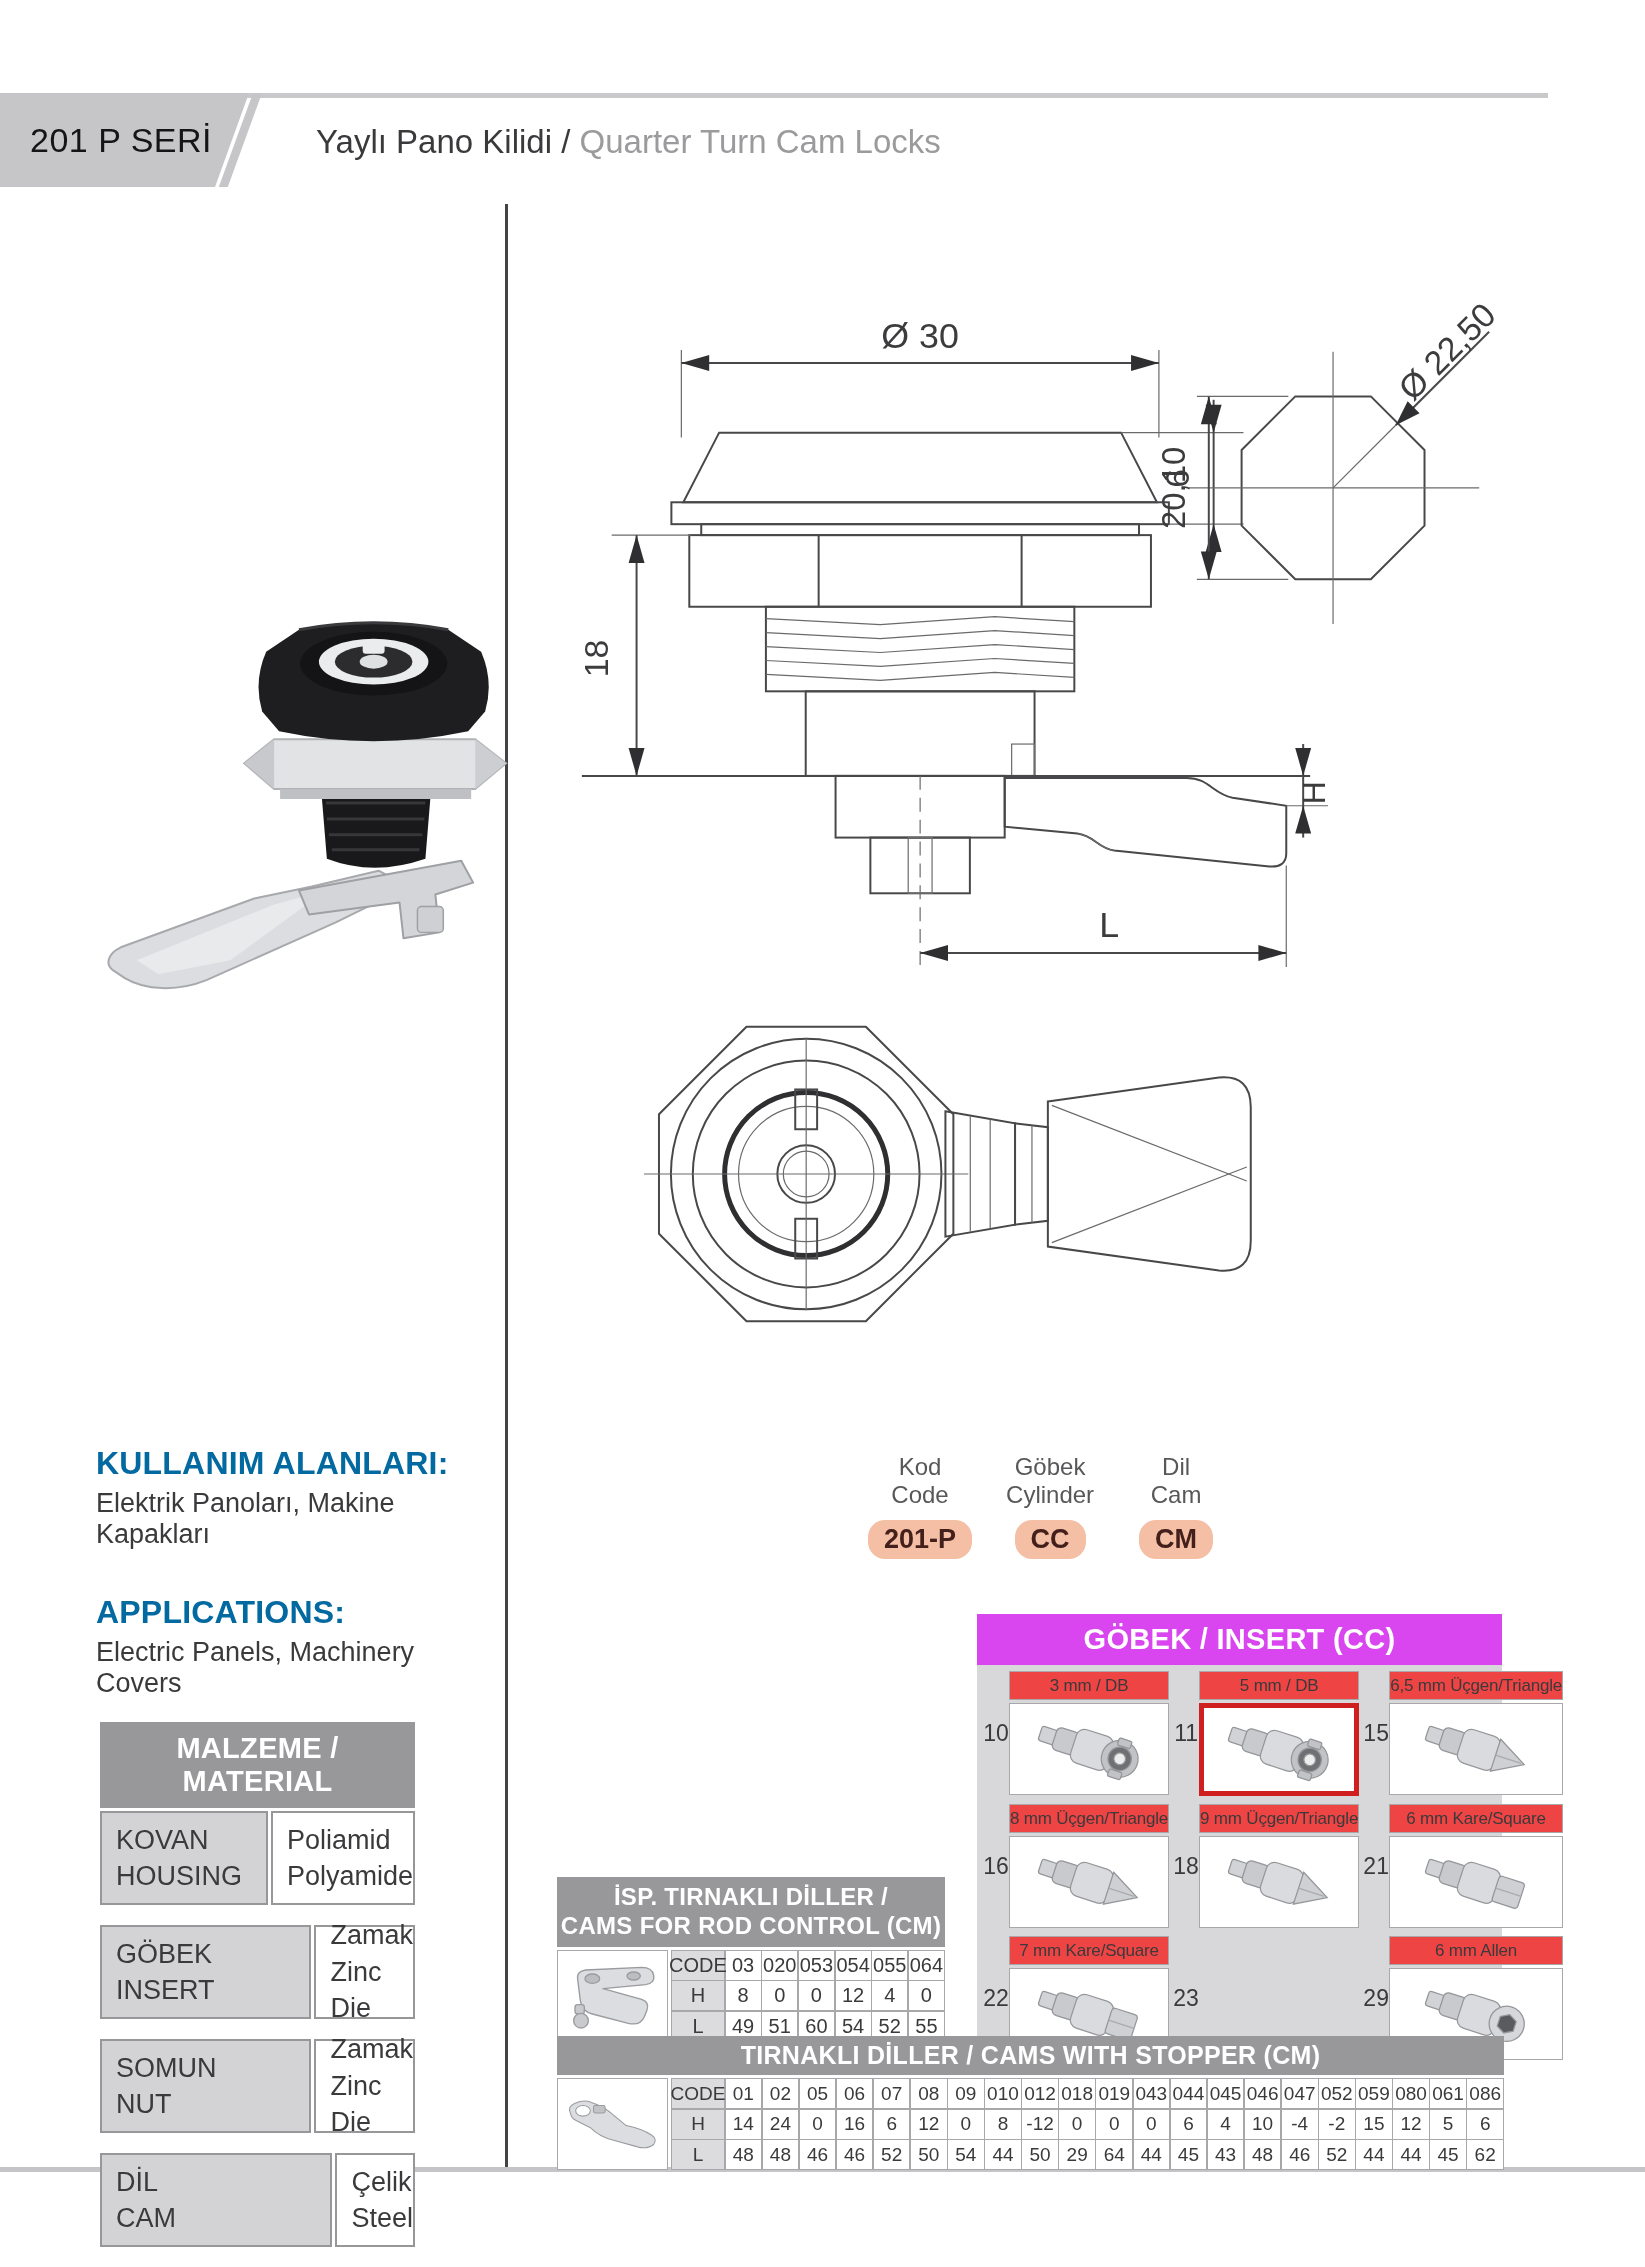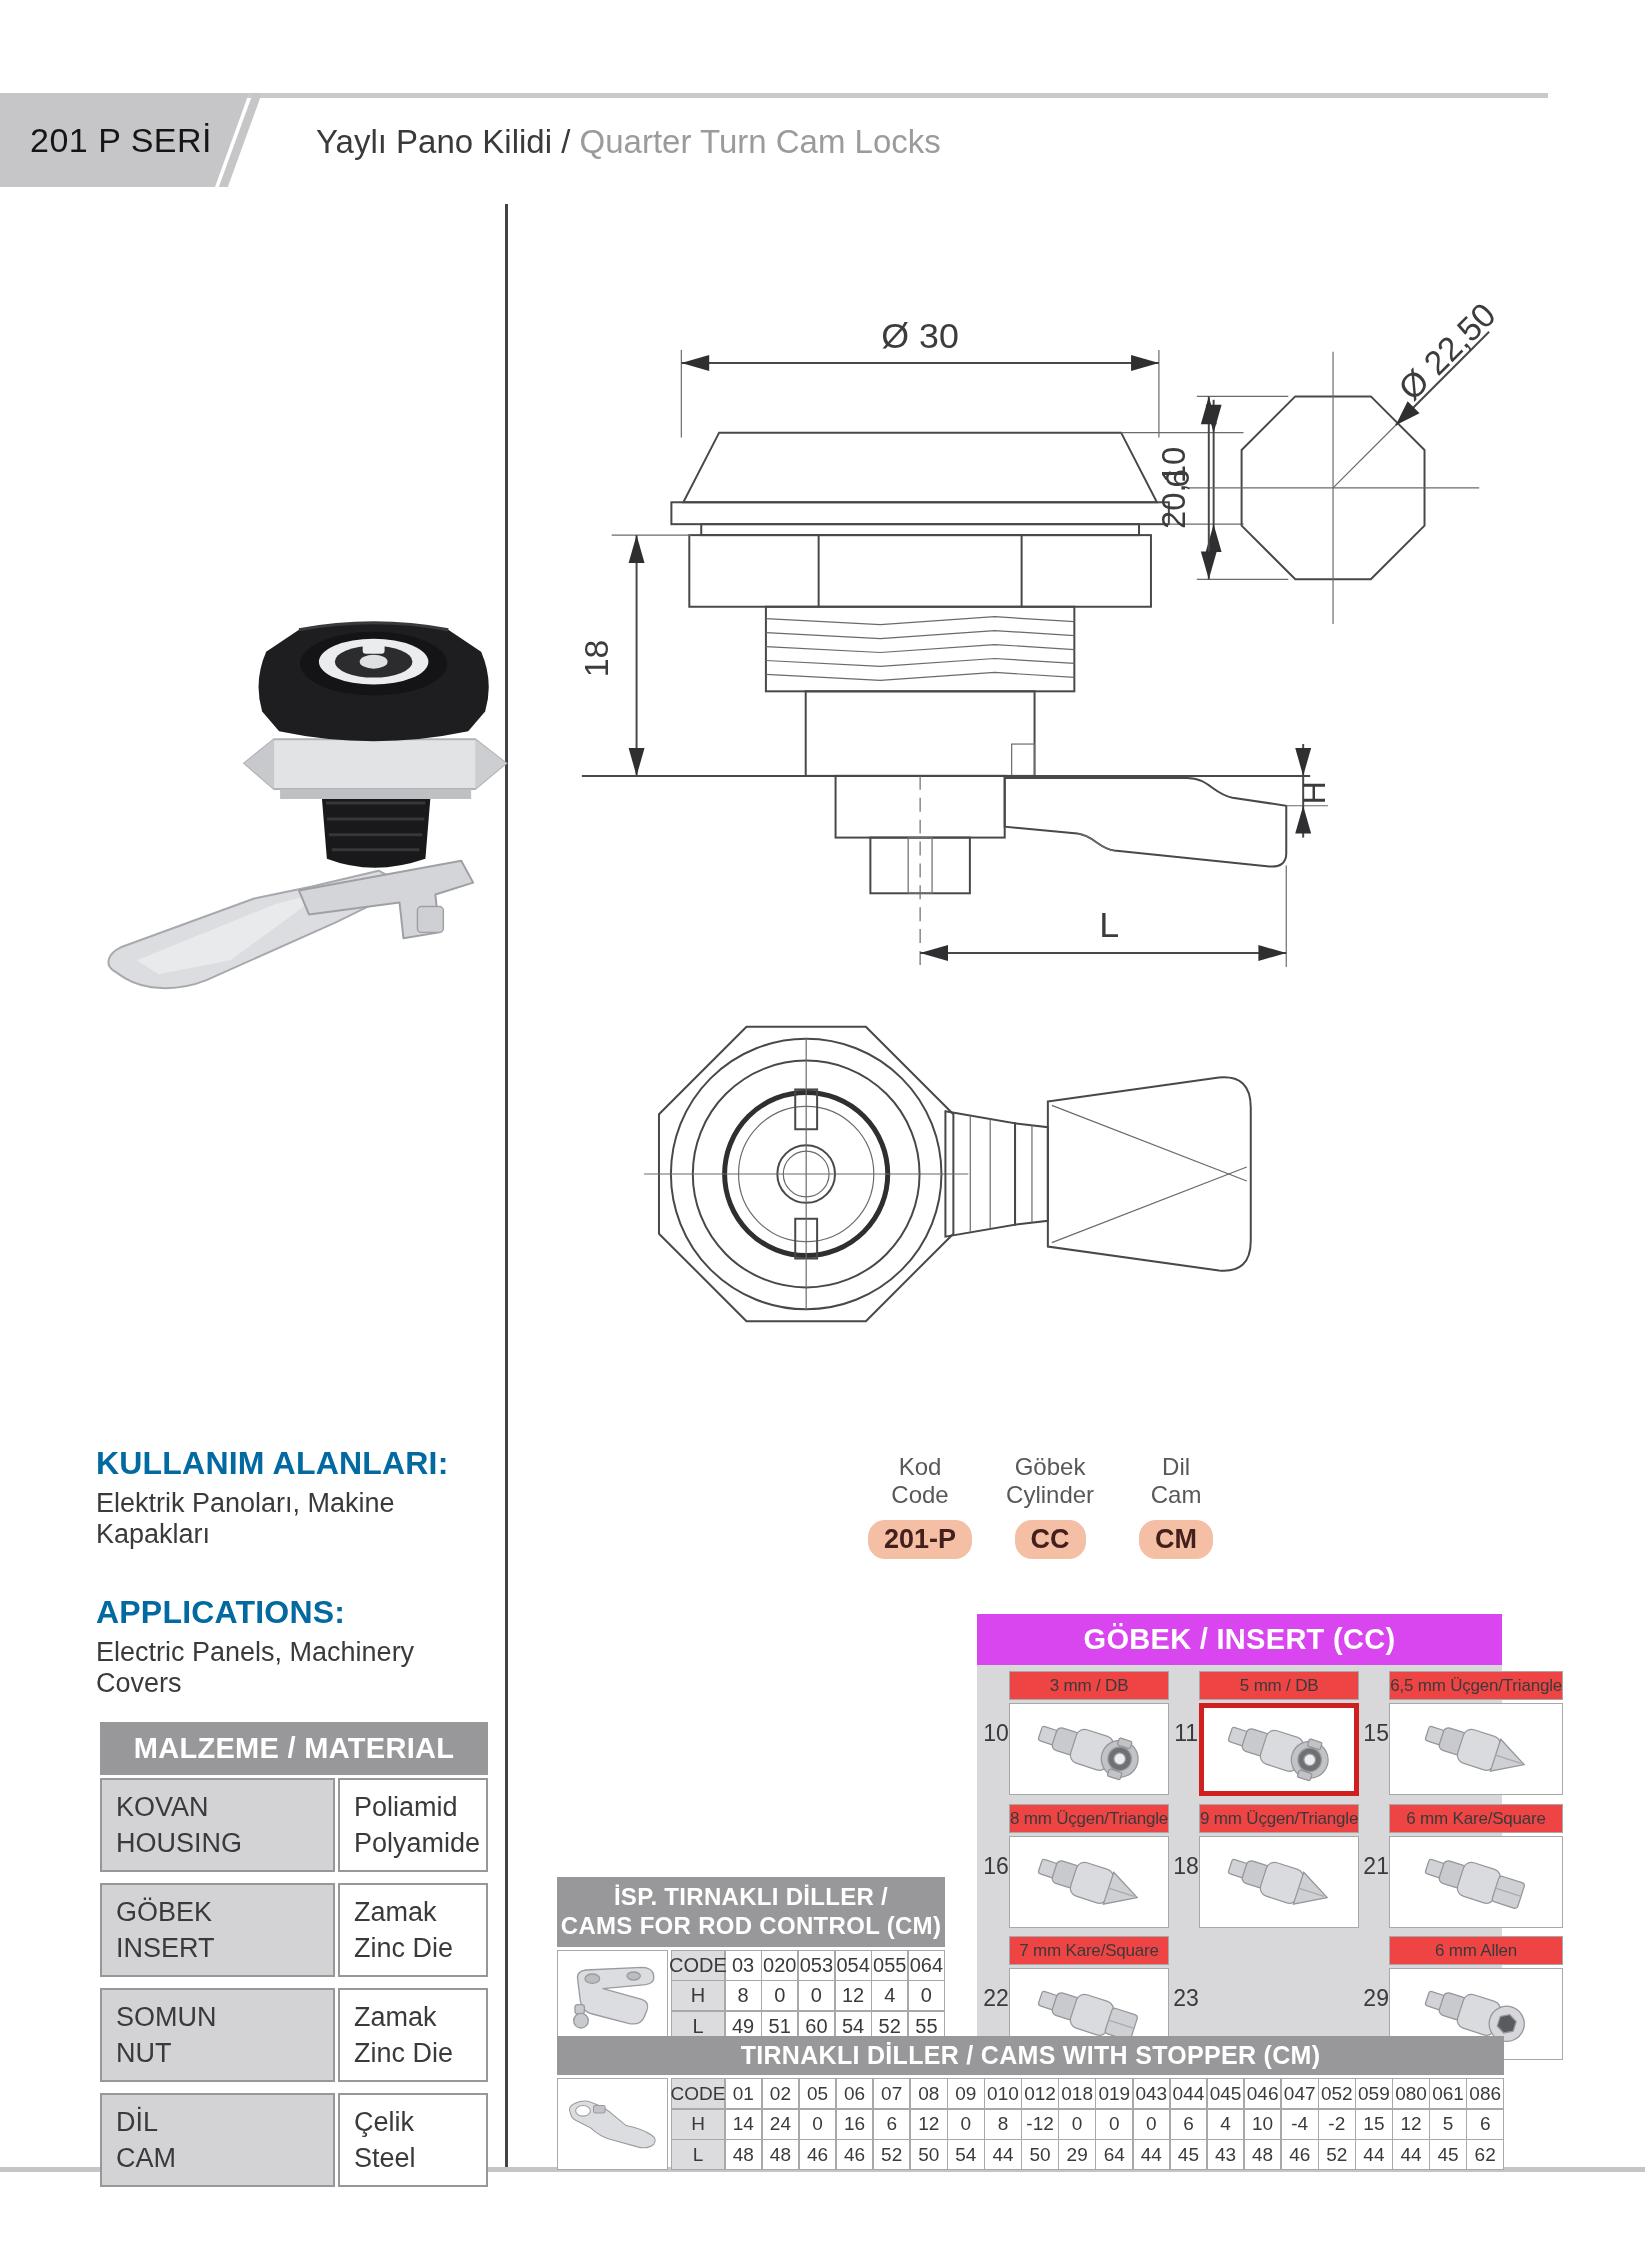--- a/index.html
+++ b/index.html
@@ -33,24 +33,24 @@
   .usage p{margin:0 0 44px 0;font-size:27px;color:#3a3a3c;}
 
   
   .ordering{position:absolute;left:868px;top:1441px;display:flex;gap:30px;margin-top:12px;}
   .ord-col{display:flex;flex-direction:column;align-items:center;min-width:96px;}
   .ord-label{font-size:24px;line-height:1.18;color:#58585a;text-align:center;}
   .ord-pill{margin-top:10px;background:#f4bfa4;border-radius:17px;padding:4px 16px;
             font-size:27px;font-weight:bold;color:#43201c;}
 
   
-  .mat-table{position:absolute;left:100px;top:1722px;width:388px;}
+  .mat-table{position:absolute;left:100px;top:1722px;width:315px;}
   .mat-head{background:#98989b;color:#fff;font-weight:bold;font-size:29px;text-align:center;
             padding:10px 0;letter-spacing:0.3px;}
-  .mat-rows{display:flex;flex-direction:column;gap:11px;background:#fff;margin-top:3px;}
+  .mat-rows{display:flex;flex-direction:column;gap:20px;background:#fff;margin-top:3px;}
   .mat-row{display:flex;gap:3px;}
   .mat-part,.mat-val{border:2px solid #97979a;height:90px;display:flex;flex-direction:column;
                      justify-content:center;padding-left:14px;font-size:27px;line-height:1.35;}
   .mat-part{background:#d3d3d5;width:217px;}
   .mat-val{background:#fff;flex:1;}
 
   
   .insert-table{position:absolute;left:977px;top:1614px;width:525px;}
   .insert-head{background:#d946ef;color:#fff;font-weight:bold;font-size:29px;text-align:center;
                padding:9px 0;letter-spacing:0.3px;}

